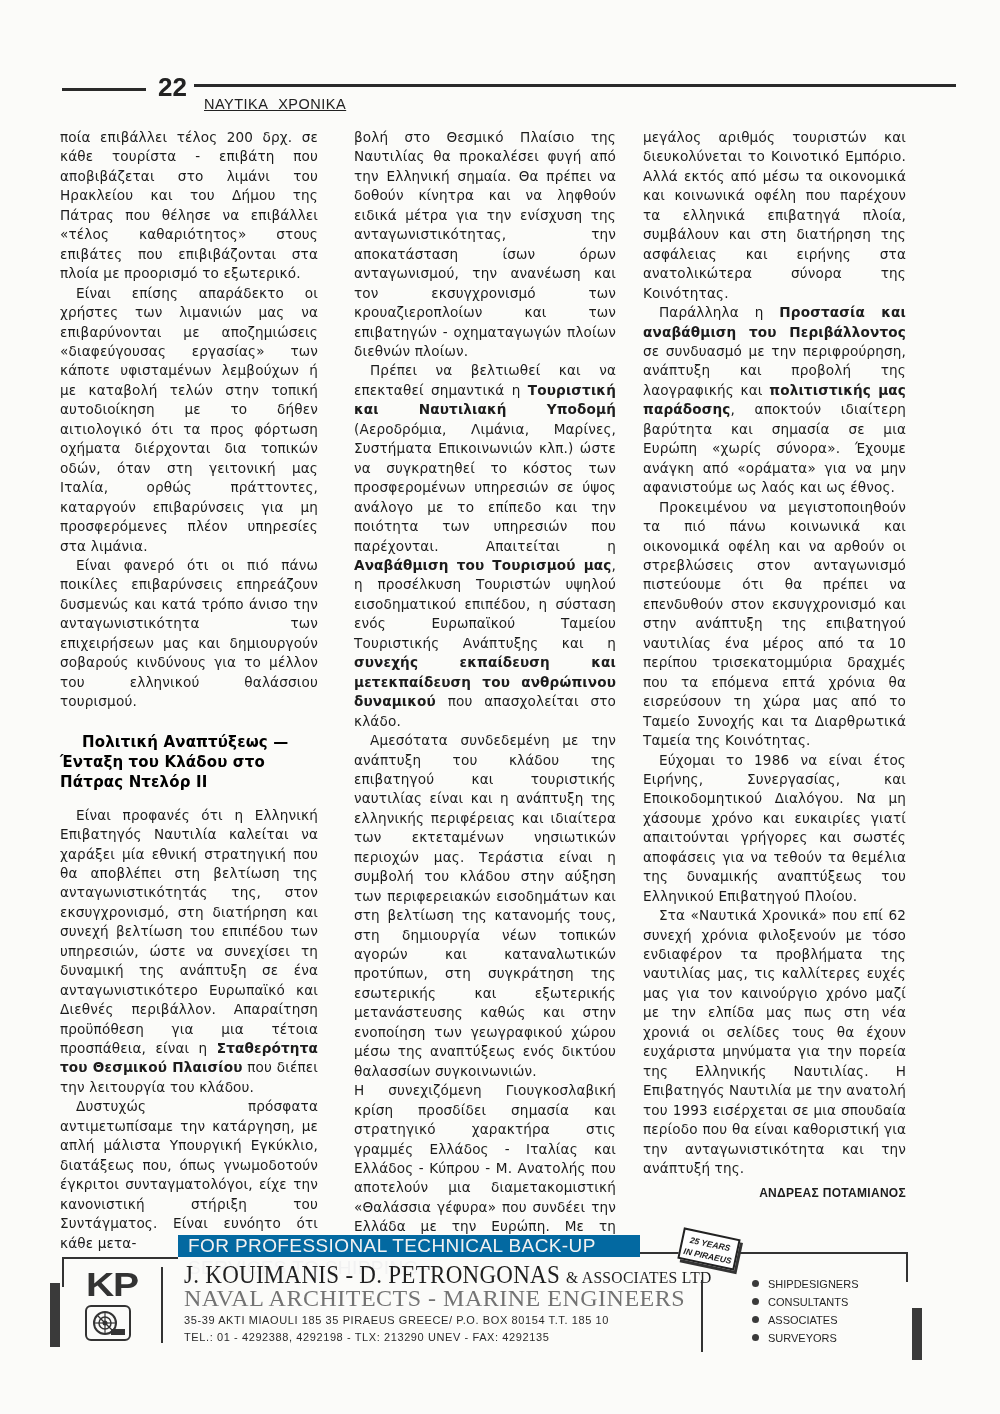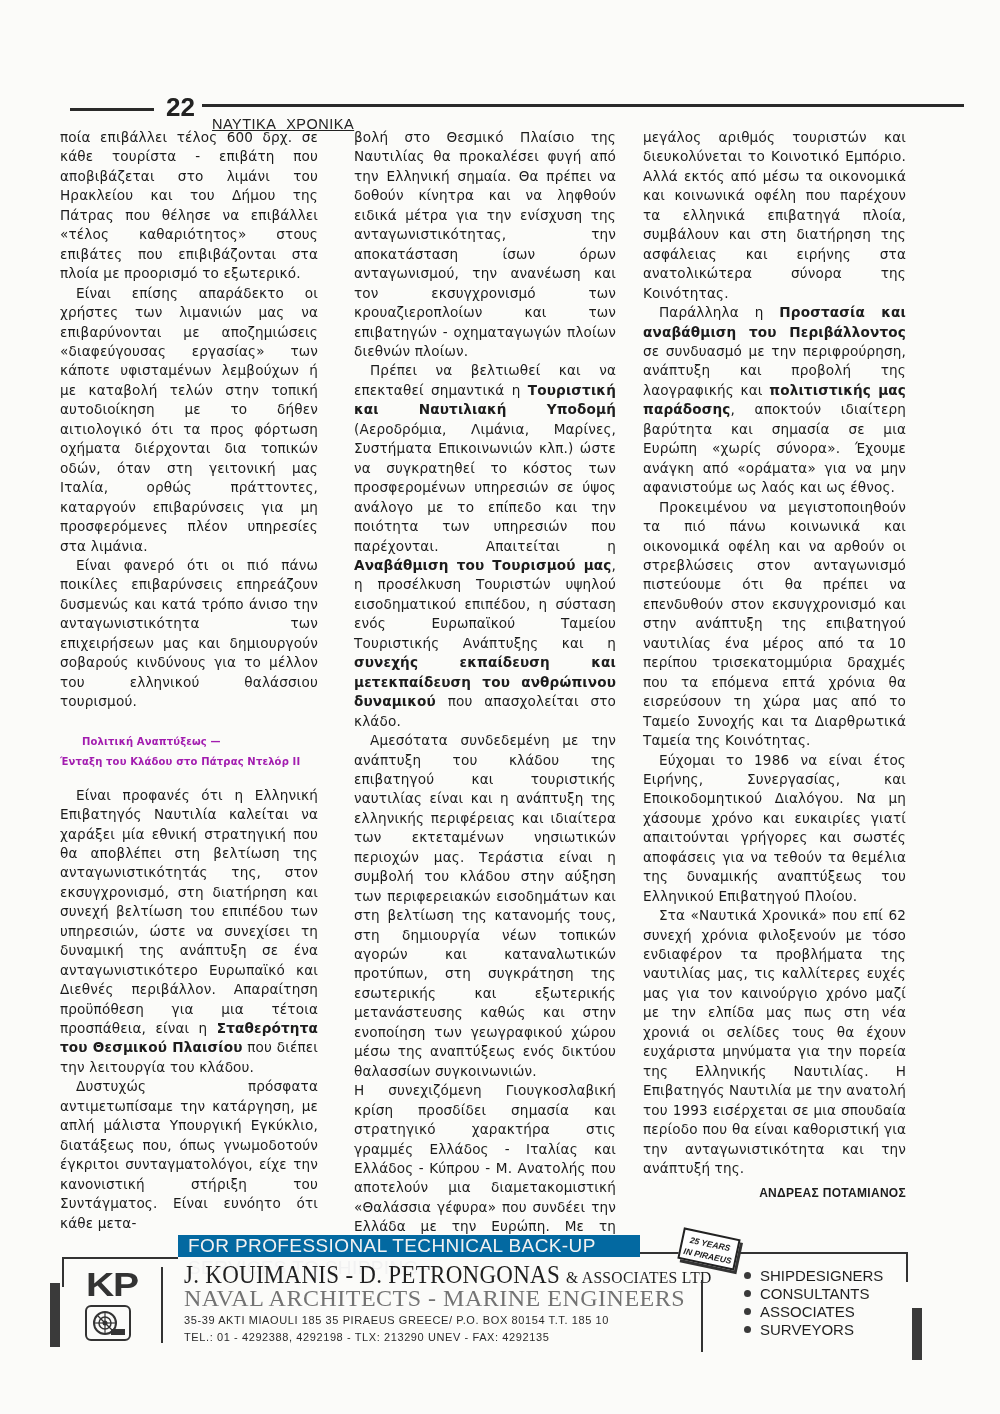--- a/index.html
+++ b/index.html
@@ -1,33 +1,33 @@
 <!DOCTYPE html>
 <html><head>
 <meta charset="utf-8">
 <style>
   html, body { margin: 0; padding: 0; }
   body {
     width: 1000px; height: 1414px; background: #fbfbf9; position: relative; overflow: hidden;
     font-family: "DejaVu Sans", sans-serif; color: #1c1c1c;
   }
-  .header { position: absolute; left: 12px; top: 0; width: 828px; height: 120px; margin-top: 20px; }
+  .header { position: absolute; left: 4px; top: 0; width: 828px; height: 120px; }
   .hdr-rule-left { position: absolute; left: 58px; top: 88px; width: 84px; height: 3px; background: #2a2a2a; }
   .hdr-page { position: absolute; left: 154px; top: 72px; font-family: "Liberation Sans", sans-serif; font-weight: bold; font-size: 26px; color: #222; }
   .hdr-rule-right { position: absolute; left: 190px; top: 84px; width: 762px; height: 3px; background: #2a2a2a; }
   .hdr-title { position: absolute; left: 200px; top: 96px; font-family: "Liberation Sans", sans-serif; font-size: 14.5px; letter-spacing: 0.5px; color: #222; word-spacing: 6px; text-decoration: underline; }
 
   .col { position: absolute; top: 128px; font-size: 13.6px; line-height: 19.45px; letter-spacing: 0.15px; }
   .col1 { left: 60px; width: 258px; }
   .col2 { left: 354px; width: 262px; }
   .col3 { left: 643px; width: 263px; }
   .col p { margin: 0; text-align: justify; }
   .col p.ind { text-indent: 16px; }
   .col b { font-weight: bold; }
-  .subhead { font-weight: bold; font-size: 10px; line-height: 20px; margin: 20px 0 14px 0; color: #a21caf; }
+  .subhead { font-weight: bold; font-size: 15px; line-height: 20px; margin: 20px 0 14px 0; color: #000000; }
   .subhead span { display: block; }
   .subhead .l1 { padding-left: 22px; }
   .author { font-family: "Liberation Sans", sans-serif; font-weight: bold; font-size: 12px; text-align: right; margin-top: 6px; letter-spacing: 0.3px; }
 
   
   .ad { position: absolute; left: 0; top: 1225px; width: 1000px; height: 140px; }
   .ad-banner { position: absolute; left: 178px; top: 10px; width: 462px; height: 22px; background: #0369a1; color: #f2f2f2;
     font-family: "Liberation Sans", sans-serif; font-size: 19px; line-height: 22px; padding-left: 10px; box-sizing: border-box; letter-spacing: 0.4px; }
   .ad-frame-top { position: absolute; left: 62px; top: 32px; width: 116px; height: 2px; background: #333; }
   .ad-frame-top2 { position: absolute; left: 640px; top: 27px; width: 268px; height: 2px; background: #333; }
@@ -39,36 +39,36 @@
   .logo-emblem { position: absolute; left: 85px; top: 80px; width: 46px; height: 36px; border: 2px solid #333; border-radius: 6px; box-sizing: border-box; }
   .logo-divider { position: absolute; left: 161px; top: 42px; width: 2px; height: 76px; background: #333; }
   .co-name { position: absolute; left: 184px; top: 36px; font-family: "Liberation Serif", serif; font-size: 25px; color: #1f1f1f; letter-spacing: 0.3px; transform: scaleX(0.92); transform-origin: left; white-space: nowrap; }
   .co-name .assoc { font-size: 17px; }
   .co-sub { position: absolute; left: 184px; top: 60px; font-family: "Liberation Serif", serif; font-size: 24px; color: #737373; letter-spacing: 0.5px; white-space: nowrap; }
   .co-addr { position: absolute; left: 184px; top: 89px; font-family: "Liberation Sans", sans-serif; font-size: 11px; letter-spacing: 0.6px; color: #2a2a2a; white-space: nowrap; text-align: center; }
   .co-tel { position: absolute; left: 184px; top: 106px; font-family: "Liberation Sans", sans-serif; font-size: 11px; letter-spacing: 0.6px; color: #2a2a2a; white-space: nowrap; }
   .svc-divider { position: absolute; left: 701px; top: 55px; width: 2px; height: 72px; background: #333; }
   .stamp { position: absolute; left: 680px; top: 8px; width: 58px; height: 32px; border: 2px solid #222; background: #fff;
     transform: rotate(12deg); box-shadow: 3px 3px 0 #333; font-family: "Liberation Sans", sans-serif; font-weight: bold; font-style: italic; font-size: 8.5px; line-height: 12px; text-align: center; padding-top: 3px; box-sizing: border-box; }
-  .svc-list { position: absolute; left: 740px; top: 38px; list-style: none; margin: 4px; padding: 0; font-family: "Liberation Sans", sans-serif; font-size: 15px; line-height: 18px; color: #1f1f1f; }
+  .svc-list { position: absolute; left: 740px; top: 38px; list-style: none; margin: 12px; padding: 0; font-family: "Liberation Sans", sans-serif; font-size: 11px; line-height: 18px; color: #1f1f1f; }
   .svc-list li { position: relative; padding-left: 16px; }
   .svc-list li .bullet { position: absolute; left: 0; top: 5px; width: 7px; height: 7px; border-radius: 50%; background: #3a3a3a; }
 </style>
 </head>
 <body>
 
 <div class="header">
   <div class="hdr-rule-left"></div>
   <div class="hdr-page">22</div>
   <div class="hdr-rule-right"></div>
   <div class="hdr-title">ΝΑΥΤΙΚΑ ΧΡΟΝΙΚΑ</div>
 </div>
 
 <div class="col col1">
-  <p>ποία επιβάλλει τέλος 600 δρχ. σε κάθε τουρίστα - επιβάτη που αποβιβάζεται στο λιμάνι του Ηρακλείου και του Δήμου της Πάτρας που θέλησε να επιβάλλει «τέλος καθαριότητος» στους επιβάτες που επιβιβάζονται στα πλοία με προορισμό το εξωτερικό.</p>
+  <p>ποία επιβάλλει τέλος 200 δρχ. σε κάθε τουρίστα - επιβάτη που αποβιβάζεται στο λιμάνι του Ηρακλείου και του Δήμου της Πάτρας που θέλησε να επιβάλλει «τέλος καθαριότητος» στους επιβάτες που επιβιβάζονται στα πλοία με προορισμό το εξωτερικό.</p>
   <p class="ind">Είναι επίσης απαράδεκτο οι χρήστες των λιμανιών μας να επιβαρύνονται με αποζημιώσεις «διαφεύγουσας εργασίας» των κάποτε υφισταμένων λεμβούχων ή με καταβολή τελών στην τοπική αυτοδιοίκηση με το δήθεν αιτιολογικό ότι τα προς φόρτωση οχήματα διέρχονται δια τοπικών οδών, όταν στη γειτονική μας Ιταλία, ορθώς πράττοντες, καταργούν επιβαρύνσεις για μη προσφερόμενες πλέον υπηρεσίες στα λιμάνια.</p>
   <p class="ind">Είναι φανερό ότι οι πιό πάνω ποικίλες επιβαρύνσεις επηρεάζουν δυσμενώς και κατά τρόπο άνισο την ανταγωνιστικότητα των επιχειρήσεων μας και δημιουργούν σοβαρούς κινδύνους για το μέλλον του ελληνικού θαλάσσιου τουρισμού.</p>
   <div class="subhead">
     <span class="l1">Πολιτική Αναπτύξεως —</span>
     <span>Ένταξη του Κλάδου στο Πάτρας Ντελόρ ΙΙ</span>
   </div>
   <p class="ind"><span>Είναι προφανές ότι η Ελληνική Επιβατηγός Ναυτιλία καλείται να χαράξει μία εθνική στρατηγική που θα αποβλέπει στη βελτίωση της ανταγωνιστικότητάς της, στον εκσυγχρονισμό, στη διατήρηση και συνεχή βελτίωση του επιπέδου των υπηρεσιών, ώστε να συνεχίσει τη δυναμική της ανάπτυξη σε ένα ανταγωνιστικότερο Ευρωπαϊκό και Διεθνές περιβάλλον. Απαραίτηση προϋπόθεση για μια τέτοια προσπάθεια, είναι η </span><b>Σταθερότητα του Θεσμικού Πλαισίου</b><span> που διέπει την λειτουργία του κλάδου.</span></p>
   <p class="ind">Δυστυχώς πρόσφατα αντιμετωπίσαμε την κατάργηση, με απλή μάλιστα Υπουργική Εγκύκλιο, διατάξεως που, όπως γνωμοδοτούν έγκριτοι συνταγματολόγοι, είχε την κανονιστική στήριξη του Συντάγματος. Είναι ευνόητο ότι κάθε μετα-</p>
 </div>
 

